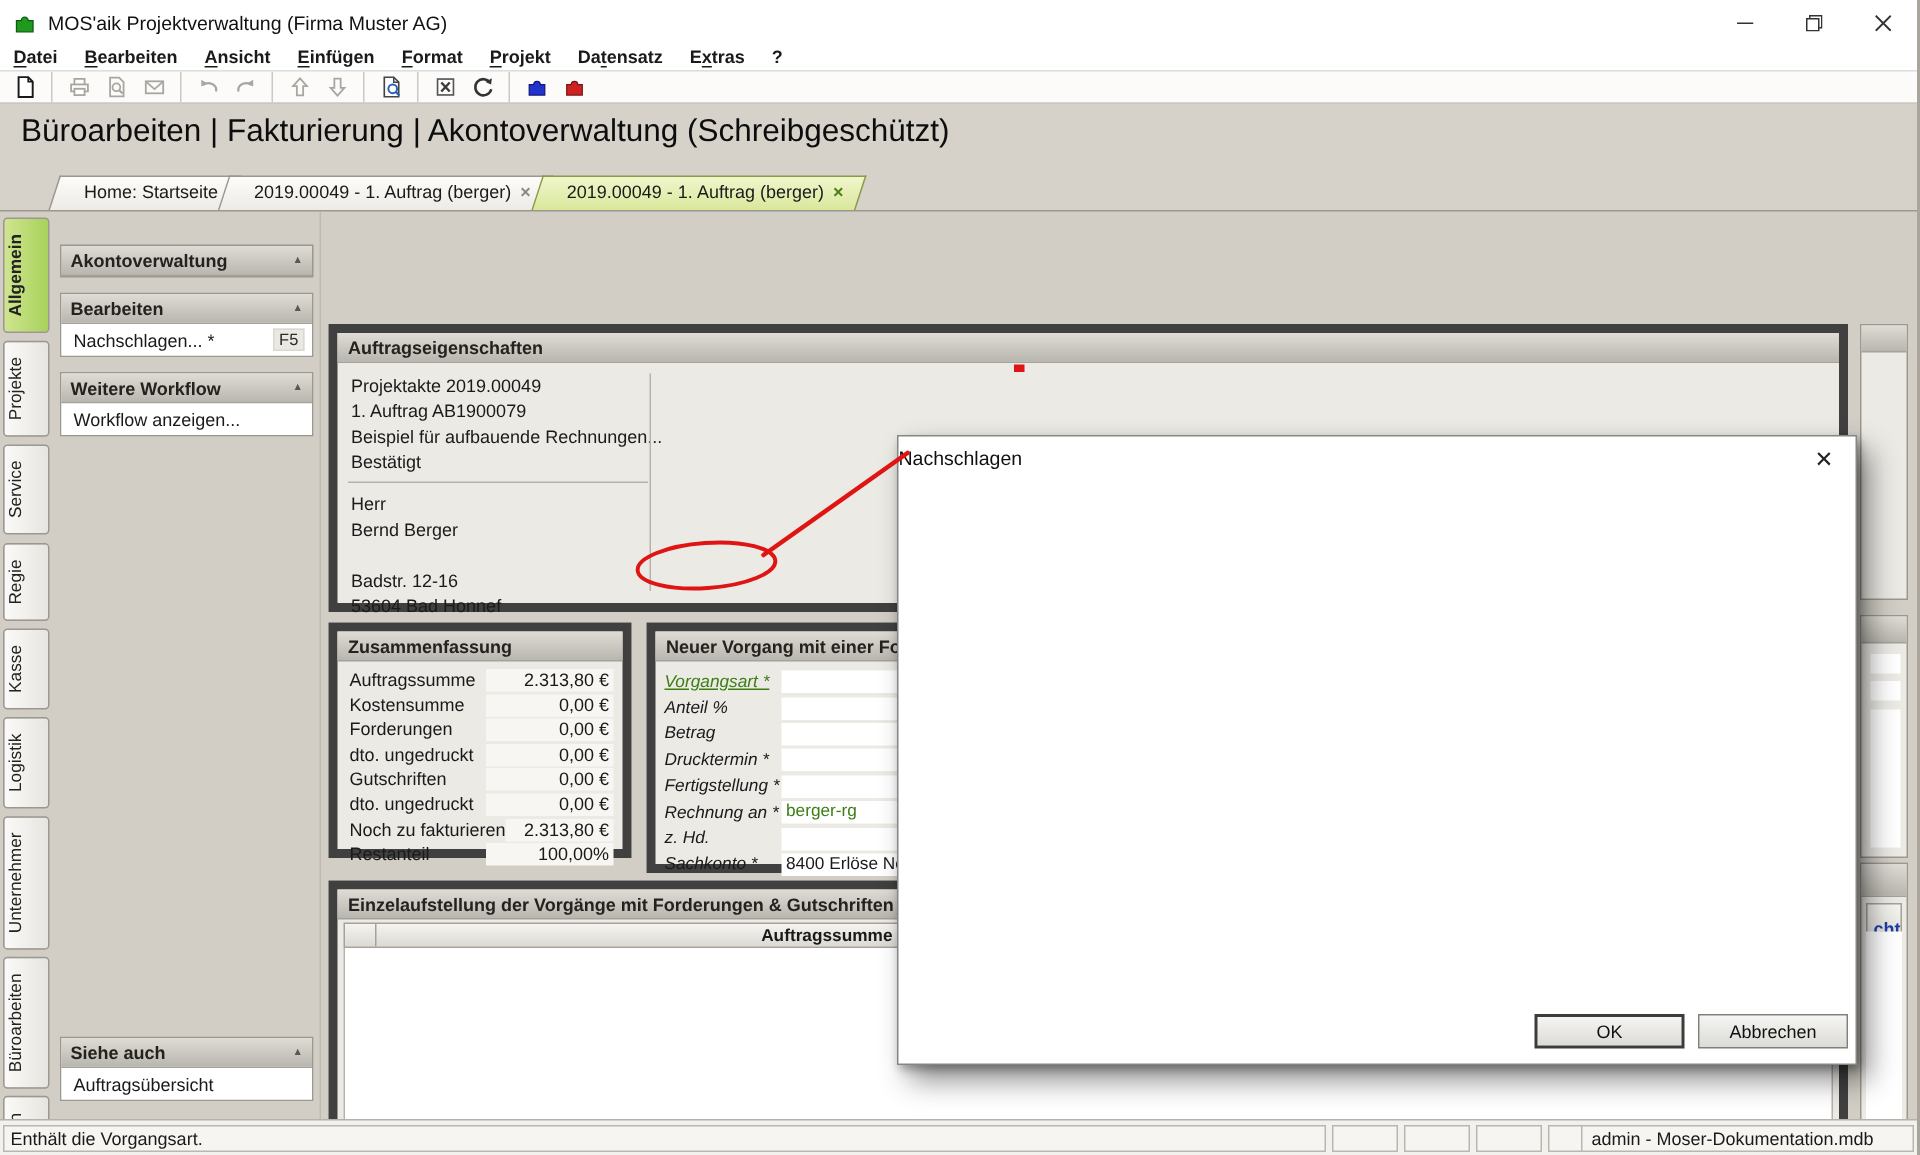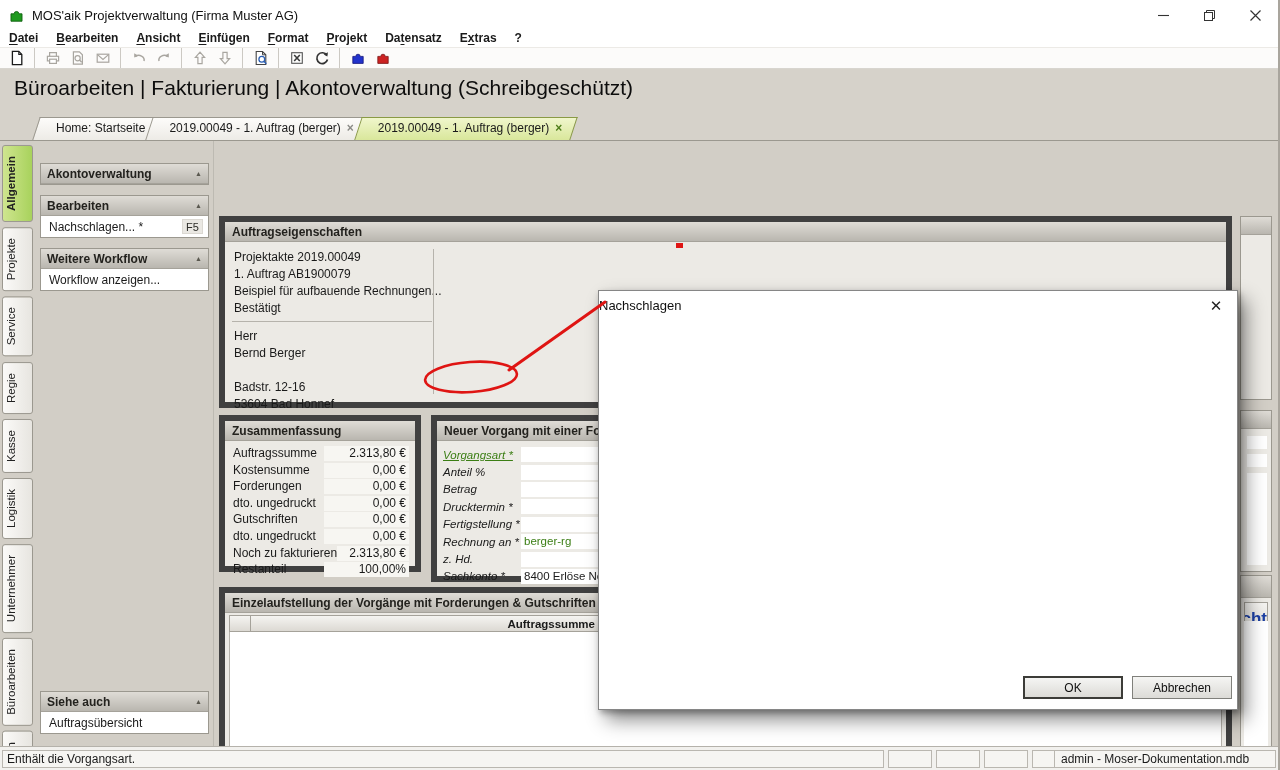--- a/index.html
+++ b/index.html
@@ -90,21 +90,21 @@
   .gh-cell{border-right:1px solid #a5a29a;height:100%;}
   .gh-c0{width:21px;}
   .gh-c1{width:348px;display:flex;align-items:center;justify-content:flex-end;padding-right:3px;font-size:11.5px;font-weight:bold;}
   .gh-c2{flex:1;border-right:none;}
   .grid-body{position:absolute;left:4px;right:4px;top:39px;bottom:4px;background:#fff;border:1px solid #b5b2ab;border-top:none;}
 
   
   .re-panel{position:absolute;left:1240px;width:32px;border:1px solid #9b988f;background:#eceae5;}
   .re-h{height:18px;background:linear-gradient(#dfdcd6,#b9b6af);border-bottom:1px solid #a5a29a;}
   .re-box{position:absolute;background:#fff;}
-  .re-ghcell{position:absolute;left:3px;right:3px;top:26px;height:33px;border:1px solid #a5a29a;background:linear-gradient(#f5f4f1,#dcd9d3);display:flex;align-items:center;justify-content:flex-end;font-size:17px;font-weight:bold;color:#1c3fa3;overflow:hidden;}
+  .re-ghcell{position:absolute;left:3px;right:3px;top:26px;height:33px;border:1px solid #a5a29a;background:linear-gradient(#f5f4f1,#dcd9d3);display:flex;align-items:center;justify-content:flex-end;font-size:12px;font-weight:bold;color:#1c3fa3;overflow:hidden;}
 
   
   .dash-row{position:absolute;top:210px;left:648px;height:6px;display:flex;gap:16px;z-index:2;}
   .dash{height:5px;border-bottom:1px solid #55556a;background:repeating-linear-gradient(90deg,#8a8a9a 0 2px,transparent 2px 5px);opacity:.85;}
 
   
   .dialog{position:absolute;left:598px;top:290px;width:640px;height:420px;background:#fff;border:1px solid #868686;z-index:40;box-shadow:8px 10px 18px rgba(0,0,0,.45),2px 3px 6px rgba(0,0,0,.3);}
   .dlg-title{height:29px;display:flex;align-items:center;padding-left:0;font-size:13px;color:#101010;}
   .dlg-close{position:absolute;right:0;top:0;width:42px;height:29px;display:flex;align-items:center;justify-content:center;font-size:15px;color:#222;}
   .listbox{position:absolute;left:8px;top:32px;width:622px;height:342px;border:1px solid #7b7b7b;background:#fff;padding-top:14px;overflow:hidden;}

